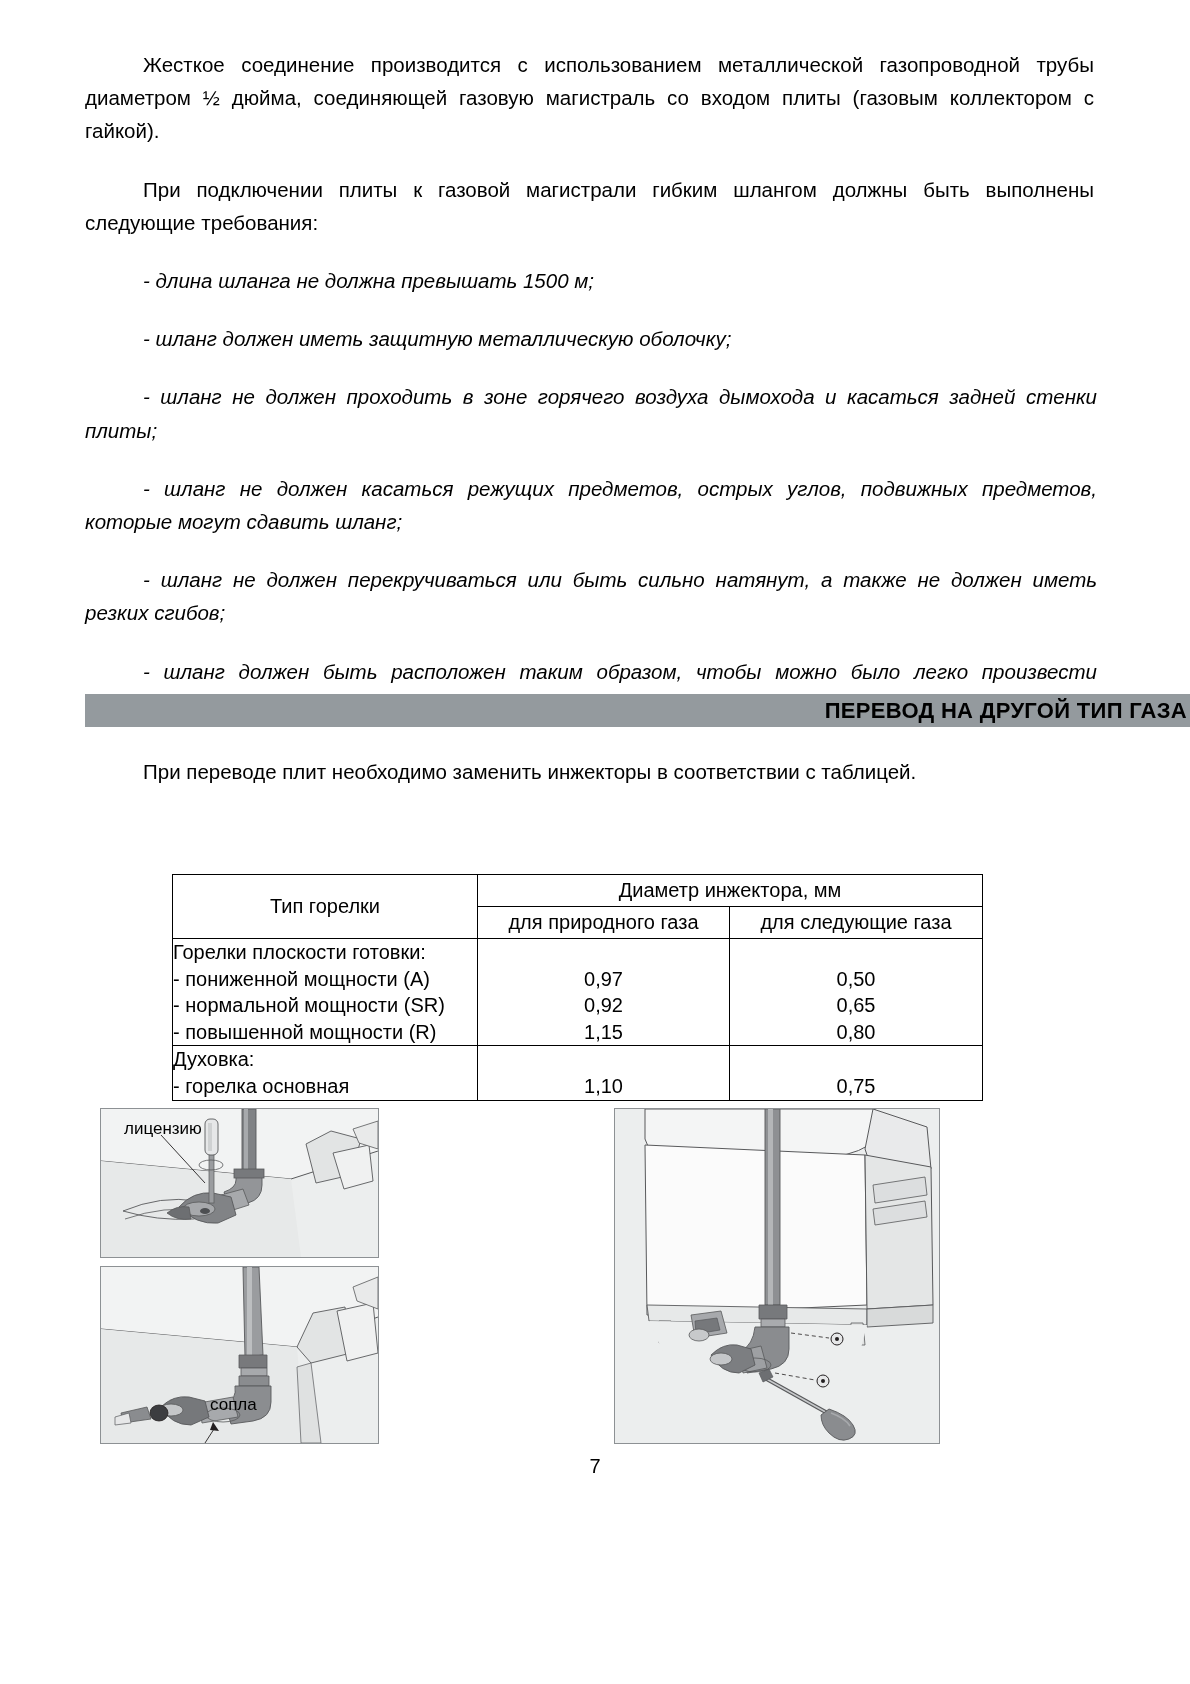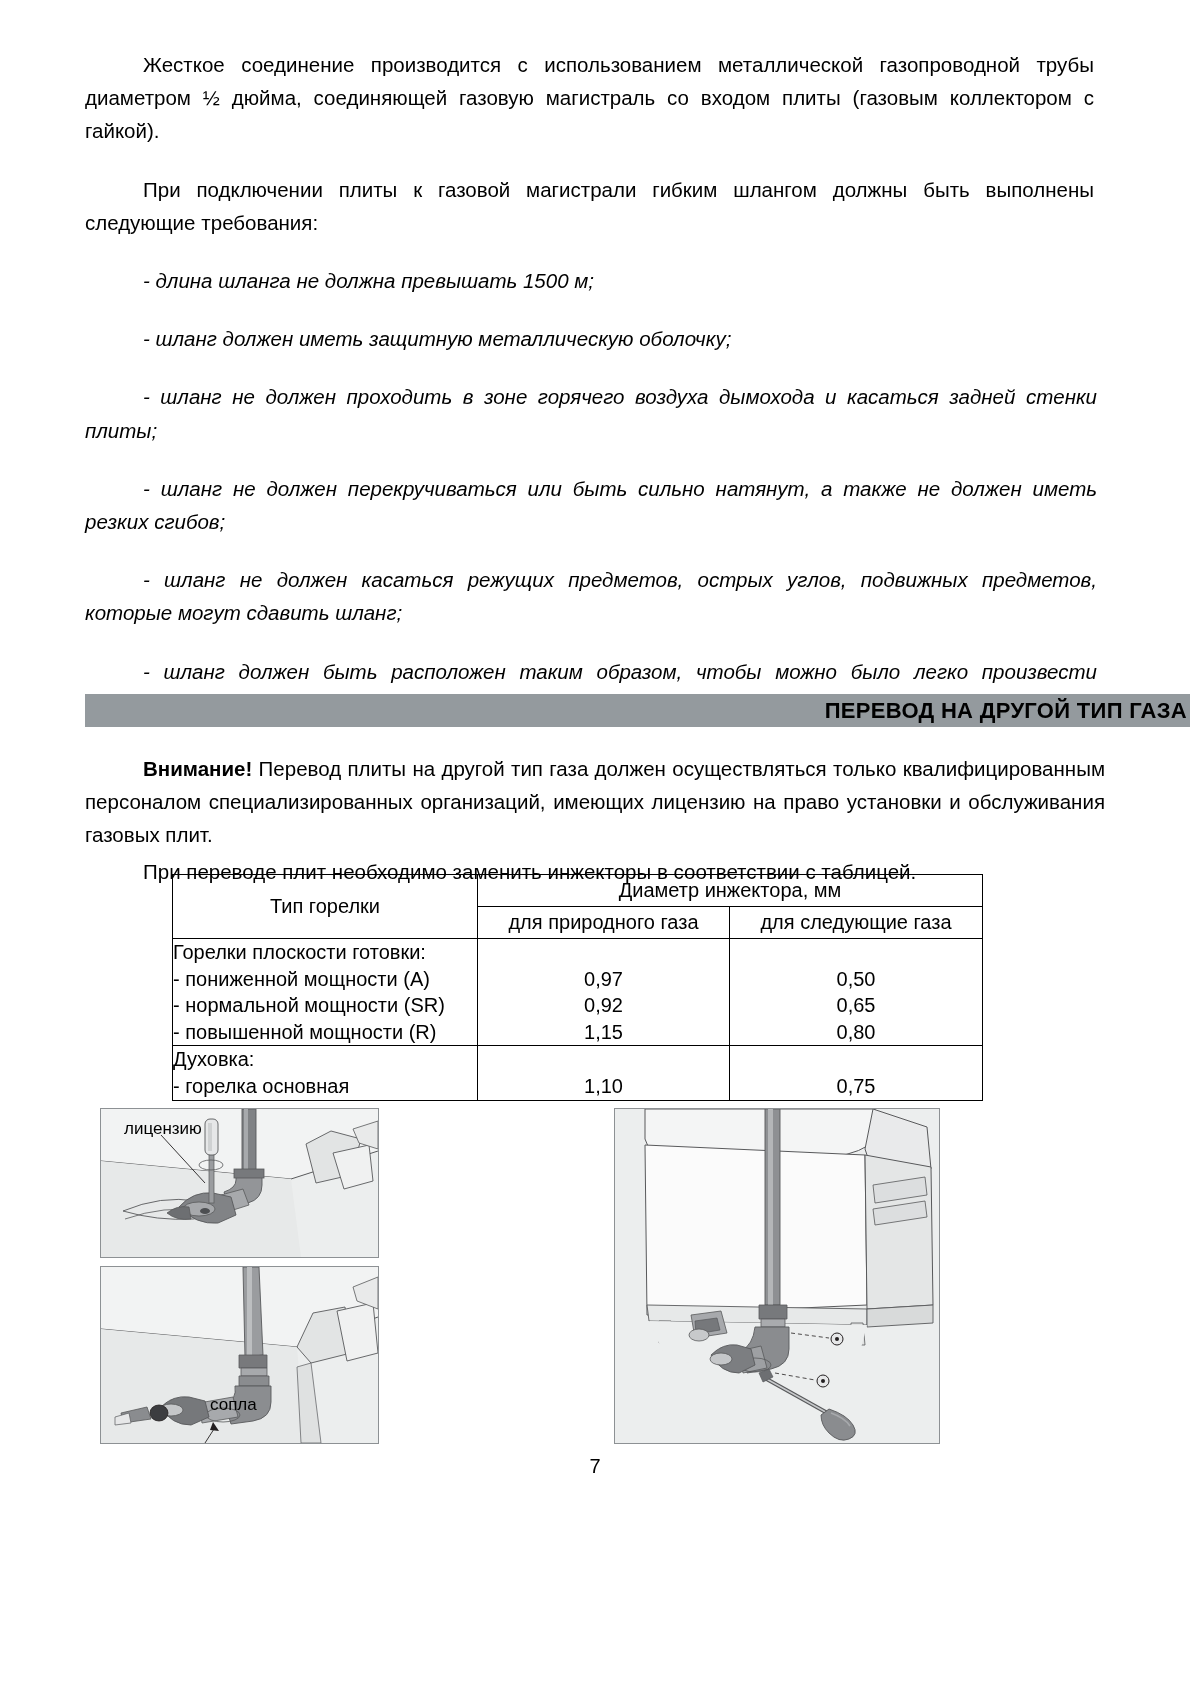--- a/index.html
+++ b/index.html
@@ -186,37 +186,34 @@
     <p class="body-par">Жесткое соединение производится с использованием металлической газопроводной трубы диаметром ½ дюйма, соединяющей газовую магистраль со входом плиты (газовым коллектором с гайкой).</p>
 
     <p class="body-par">При подключении плиты к газовой магистрали гибким шлангом должны быть выполнены следующие требования:</p>
 
     <p class="bullet nojust">- длина шланга не должна превышать 1500 м;</p>
 
     <p class="bullet nojust">- шланг должен иметь защитную металлическую оболочку;</p>
 
     <p class="bullet">- шланг не должен проходить в зоне горячего воздуха дымохода и касаться задней стенки плиты;</p>
 
+    <p class="bullet">- шланг не должен касаться режущих предметов, острых углов, подвижных предметов, которые могут сдавить шланг;</p>
+
     <p class="bullet">- шланг не должен перекручиваться или быть сильно натянут, а также не должен иметь резких сгибов;</p>
-
-    <p class="bullet">- шланг не должен касаться режущих предметов, острых углов, подвижных предметов, которые могут сдавить шланг;</p>
 
     <p class="bullet">- шланг должен быть расположен таким образом, чтобы можно было легко произвести проверку его состояния по всей длине;</p>
 
 
   </div>
 
   <div class="section-banner">
     <span>ПЕРЕВОД НА ДРУГОЙ ТИП ГАЗА</span>
   </div>
 
   <div class="section-body">
-    <p>
-      <b class="attn">Внимание!</b><span> Перевод плиты на другой тип газа должен осуществляться только квалифицированным персоналом специализированных организаций, имеющих лицензию на право установки и обслуживания газовых плит.</span>
-    </p>
     <p class="second">При переводе плит необходимо  заменить инжекторы в соответствии с таблицей.</p>
   </div>
 
   <div class="tbl-wrap">
     <table class="inj">
       <colgroup>
         <col class="c-type">
           <col class="c-nat">
           <col class="c-lpg">
       </colgroup>

